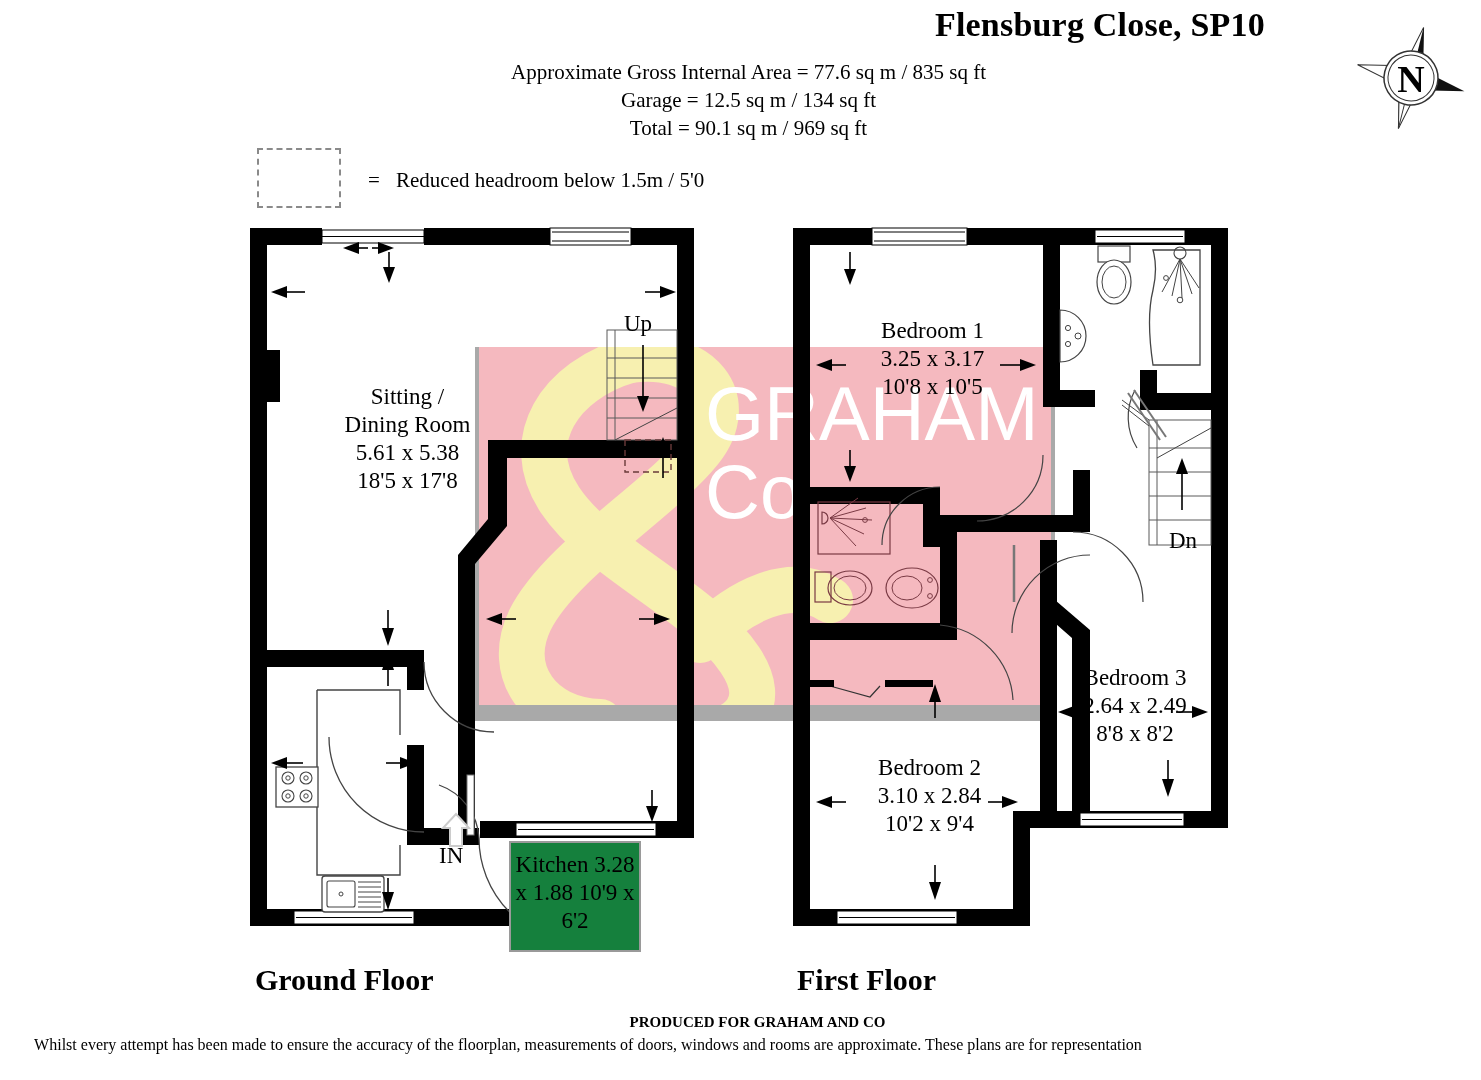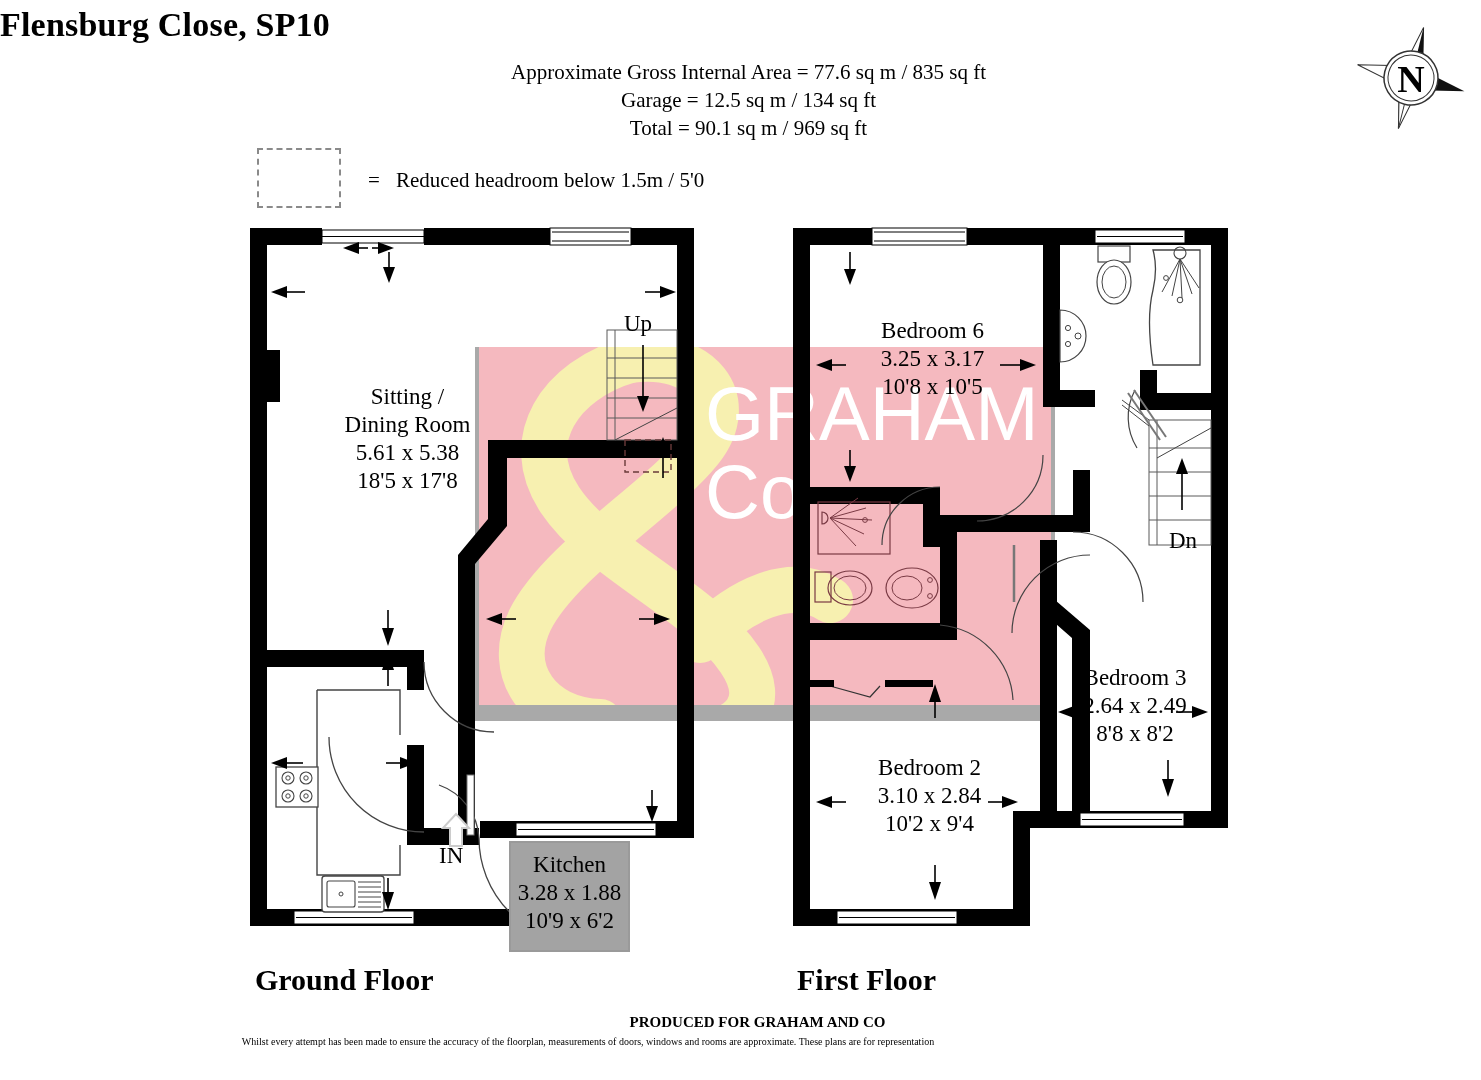--- a/index.html
+++ b/index.html
@@ -11,21 +11,21 @@
     width: 1481px; height: 1080px;
     position: relative;
     font-family: "Liberation Serif", "DejaVu Serif", serif;
     color: #000000;
     overflow: hidden;
   }
   #root { position: absolute; inset: 0; }
 
   .title {
     position: absolute; left: 0; top: 6px; width: 1265px;
-    text-align: left;
+    text-align: right;
     font-size: 34px; font-weight: bold; letter-spacing: .2px;
   }
   .subline {
     position: absolute; left: 0; width: 1481px; text-align: center;
     font-size: 21px;
     padding-left: 16px;
   }
   .sub1 { top: 60px; }
   .sub2 { top: 88px; }
   .sub3 { top: 116px; }
@@ -54,36 +54,36 @@
   }
   .fl-ground { left: 255px; top: 963px; }
   .fl-first  { left: 797px; top: 963px; }
 
   .footer-head {
     position: absolute; left: 0; top: 1014px; width: 1481px;
     text-align: center; font-size: 15px; font-weight: bold; padding-left: 34px;
   }
   .footer-line {
     position: absolute; left: 0; width: 1176px; text-align: center;
-    font-size: 10px;
+    font-size: 16px;
   }
   .ft1 { top: 1036px; }
   .ft2 { top: 1056px; }
 
   
   .room-label {
     position: absolute; text-align: center; font-size: 23px;
     line-height: 28px; white-space: nowrap;
   }
   .room-label .nm { display:block; }
   .room-label .dm { display:block; }
 
   .kitchen-box {
-    position: absolute; left: 509px; top: 841px; width: 121px; height: 111px;
-    border: 2px solid #9a9a9a; background: #a3a3a3;
+    position: absolute; left: 509px; top: 841px; width: 132px; height: 111px;
+    border: 2px solid #9a9a9a; background: #15803d;
     text-align: center; font-size: 23px; line-height: 28px;
     padding-top: 8px;
   }
 
   .small-note { position: absolute; font-size: 23px; }
 </style>
 </head>
 <body>
 
 <div id="root">
@@ -408,21 +408,21 @@
   </div>
 
 
   <div class="kitchen-box">
     <span class="nm">Kitchen</span>
     <span class="dm">3.28 x 1.88</span>
     <span class="dm">10'9 x 6'2</span>
   </div>
 
   <div class="room-label" style="left:845px; top:317px; width:175px;">
-    <span class="nm">Bedroom 6</span>
+    <span class="nm">Bedroom 1</span>
     <span class="dm">3.25 x 3.17</span>
     <span class="dm">10'8 x 10'5</span>
   </div>
 
   <div class="room-label" style="left:842px; top:754px; width:175px;">
     <span class="nm">Bedroom 2</span>
     <span class="dm">3.10 x 2.84</span>
     <span class="dm">10'2 x 9'4</span>
   </div>
 

